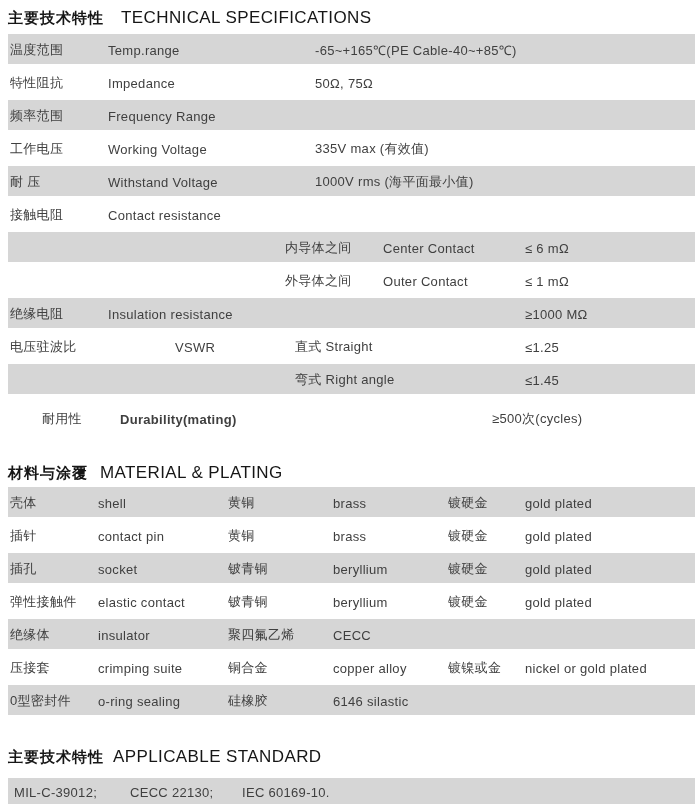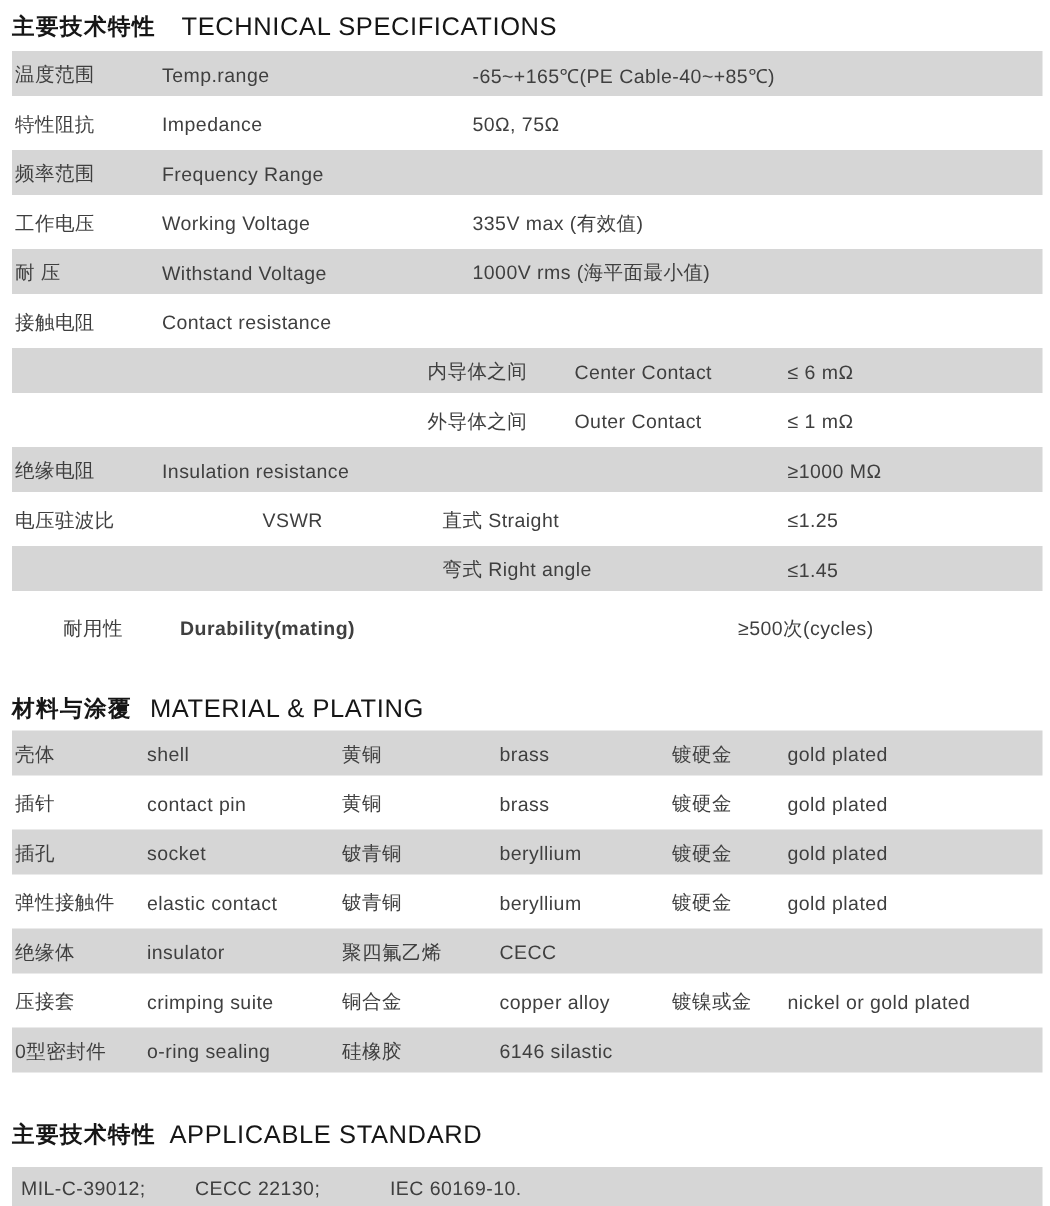--- a/index.html
+++ b/index.html
@@ -33,21 +33,21 @@
   .trow.shade::before{
     content:"";position:absolute;left:8px;right:5px;top:1px;bottom:2px;
     background:var(--shade);
   }
   .cell{
     position:absolute;top:50%;transform:translateY(-50%);
     font-size:13px;letter-spacing:0.3px;white-space:nowrap;z-index:1;
   }
   .x10{left:10px;}  .x14{left:14px;}  .x88{left:88px;font-weight:bold;}  .x98{left:98px;}
   .x108{left:108px;}.x130{left:130px;}.x175{left:175px;}.x228{left:228px;}
-  .x242{left:260px;}.x285{left:285px;}.x295{left:295px;}.x315{left:315px;}
+  .x242{left:242px;}.x285{left:285px;}.x295{left:295px;}.x315{left:315px;}
   .x333{left:333px;}.x383{left:383px;}.x448{left:448px;}.x460{left:460px;text-align:right;}
   .x540{left:525px;}
   #row-durability{margin-top:6px;margin-left:32px;}
 </style>
 </head>
 <body>
 
 <div class="heading" id="h1">
   <span class="h-cn">主要技术特性</span>
   <span class="h-en">TECHNICAL SPECIFICATIONS</span>

